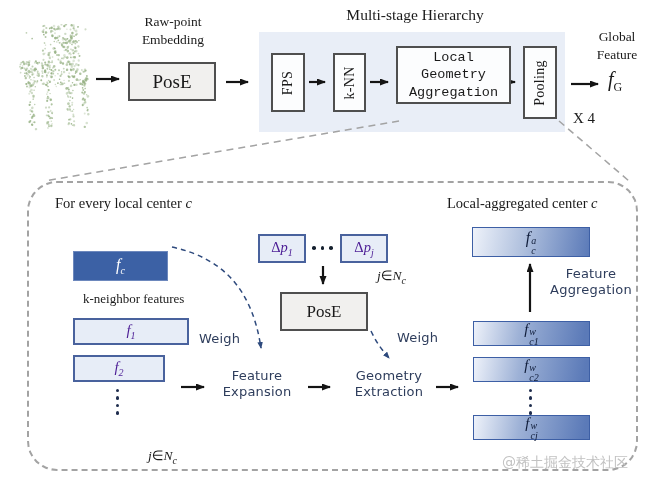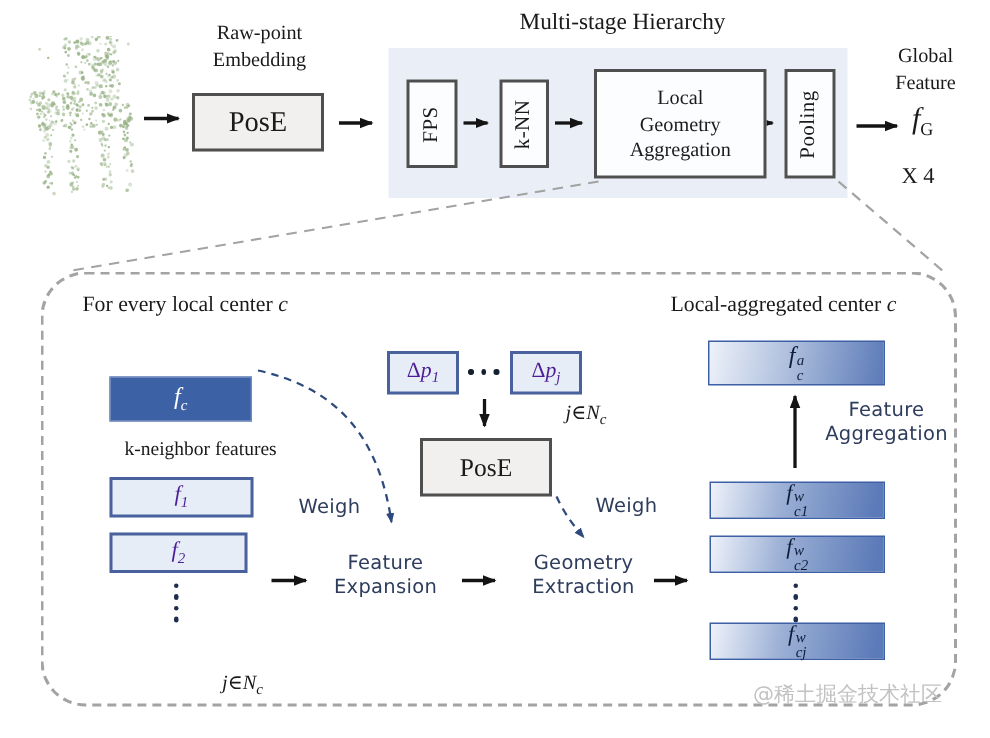--- a/index.html
+++ b/index.html
@@ -1,19 +1,19 @@
 <!DOCTYPE html>
 <html style="--c-dark-blue: #3c61a5; --c-light-fill: #e7edf7; --c-box-border-blue: #49629d; --c-grad-from: #eef2fa; --c-grad-to: #5b7ab8; --c-grad-border: #3d5fa5; --c-panel-bg: #e9eef7; --c-gray-fill: #f1f0ee; --c-dark-border: #4f4f4f; --c-hand-text: #2e3d5c; --c-arrow-black: #141414; --c-dash-gray: #a3a3a3; --c-navy-dash: #2e4a7d; --c-point-green: #97b285; --c-watermark-gray: #c2c2c2;"><head>
 <meta charset="utf-8">
 <style>
   html,body{margin:0;padding:0;background:#ffffff;}
   .stage{position:relative;width:660px;height:492px;background:#fff;overflow:hidden;
          font-family:"Liberation Serif","DejaVu Serif",serif;color:#1a1a1a;}
   .abs{position:absolute;}
-  .lbl{position:absolute;white-space:nowrap;}
+  .lbl{position:absolute;white-space:nowrap;font-family:Liberation Serif, serif;}
   .center{text-align:center;}
   .hand{font-family:"DejaVu Sans","Liberation Sans",sans-serif;color:var(--c-hand-text);
         font-size:13px;letter-spacing:.2px;line-height:1.25;}
   .box{position:absolute;display:flex;align-items:center;justify-content:center;box-sizing:border-box;}
   .graybox{background:var(--c-gray-fill);border:2px solid var(--c-dark-border);}
   .whitebox{background:#fcfdfe;border:2px solid var(--c-dark-border);}
   .lightbox{background:var(--c-light-fill);border:2px solid var(--c-box-border-blue);color:#4c1d95;}
   .gradbox{border:1.5px solid var(--c-grad-border);color:#101d3a;
            background:linear-gradient(100deg,var(--c-grad-from) 0%,#aebfdd 45%,var(--c-grad-to) 100%);}
   .gradbox2{border:1.5px solid var(--c-grad-border);color:#101d3a;
@@ -585,54 +585,54 @@
   </div>
 
   <div class="box whitebox" style="left:271px;top:53px;width:34px;height:59px;">
     <span class="vtext">FPS</span>
   </div>
 
   <div class="box whitebox" style="left:333px;top:53px;width:33px;height:59px;">
     <span class="vtext">k-NN</span>
   </div>
 
-  <div class="box whitebox center" style="left:396px;top:46px;width:115px;height:73px;font-size:13.5px;">
+  <div class="box whitebox center" style="left:396px;top:46px;width:115px;height:58px;font-size:13.5px;font-family:Liberation Mono, monospace;">
     <div style="line-height:1.3;">
       <div>Local</div>
       <div>Geometry</div>
       <div>Aggregation</div>
     </div>
   </div>
 
   <div class="box whitebox" style="left:523px;top:46px;width:34px;height:73px;">
     <span class="vtext">Pooling</span>
   </div>
 
-  <div class="lbl" style="left:573px;top:110px;font-size:15px;margin-left:28px;">X 4</div>
+  <div class="lbl" style="left:573px;top:110px;font-size:15px;">X 4</div>
 
   <div class="lbl center" style="left:586px;top:28px;width:62px;font-size:13.5px;line-height:1.3;">
     <div>Global</div>
     <div>Feature</div>
   </div>
 
   <div class="lbl math" style="left:608px;top:68px;font-size:20px;">
     <i>f</i><sub style="font-style:normal;font-size:12px;">G</sub>
   </div>
 
   <div class="lbl" style="left:55px;top:195px;font-size:14.5px;">
     <span>For every local center </span><i>c</i>
   </div>
 
   <div class="box fcbox math" style="left:73px;top:228px;width:95px;height:30px;font-size:16px;margin-top:23px;">
     <span><i>f</i><sub>c</sub></span>
   </div>
 
   <div class="lbl" style="left:56px;top:291px;font-size:13px;margin-left:27px;">k-neighbor features</div>
 
-  <div class="box lightbox math" style="left:73px;top:318px;width:96px;height:27px;font-size:15px;text-align:center;">
+  <div class="box lightbox math" style="left:73px;top:318px;width:116px;height:27px;font-size:15px;text-align:center;">
     <span><i>f</i><sub>1</sub></span>
   </div>
   <div class="box lightbox math" style="left:73px;top:355px;width:92px;height:27px;font-size:15px;">
     <span><i>f</i><sub>2</sub></span>
   </div>
   <div class="vdots" style="left:116px;top:389px;">
       <i></i>
       <i></i>
       <i></i>
       <i></i>

